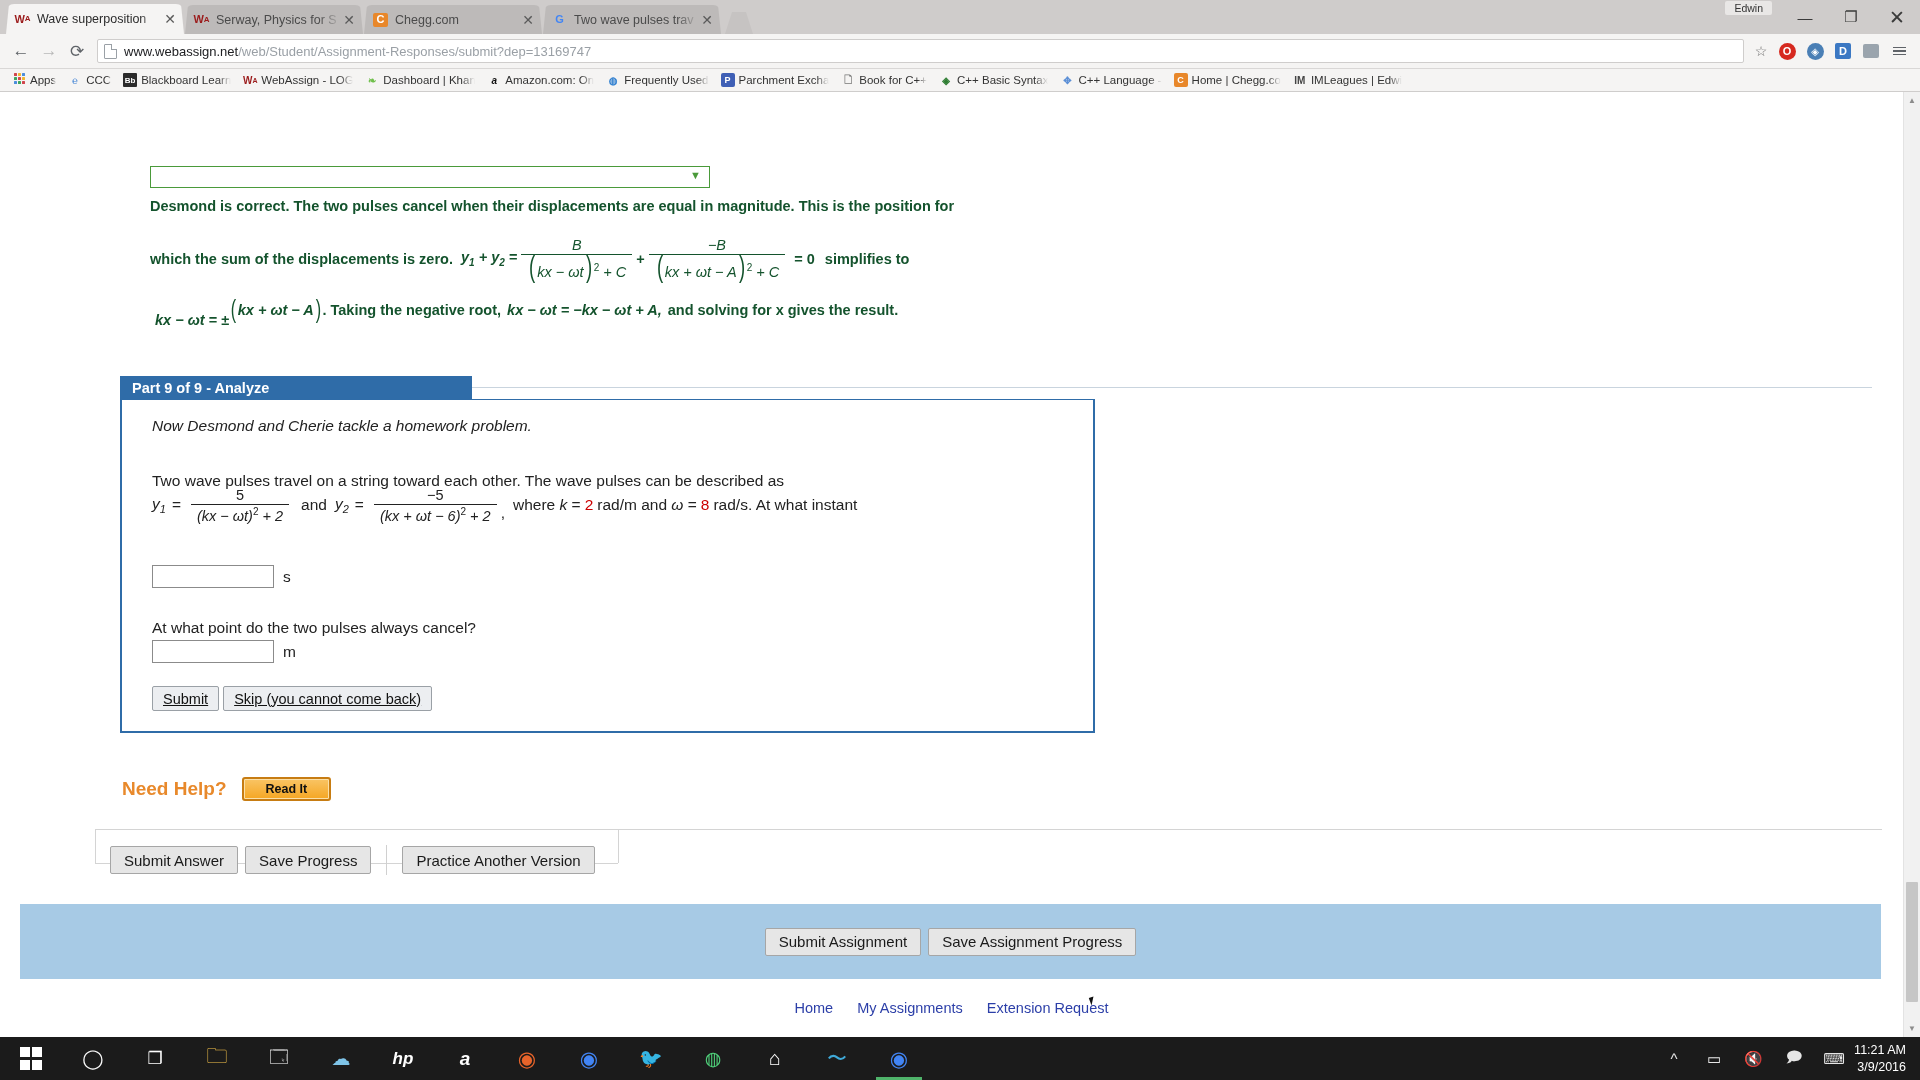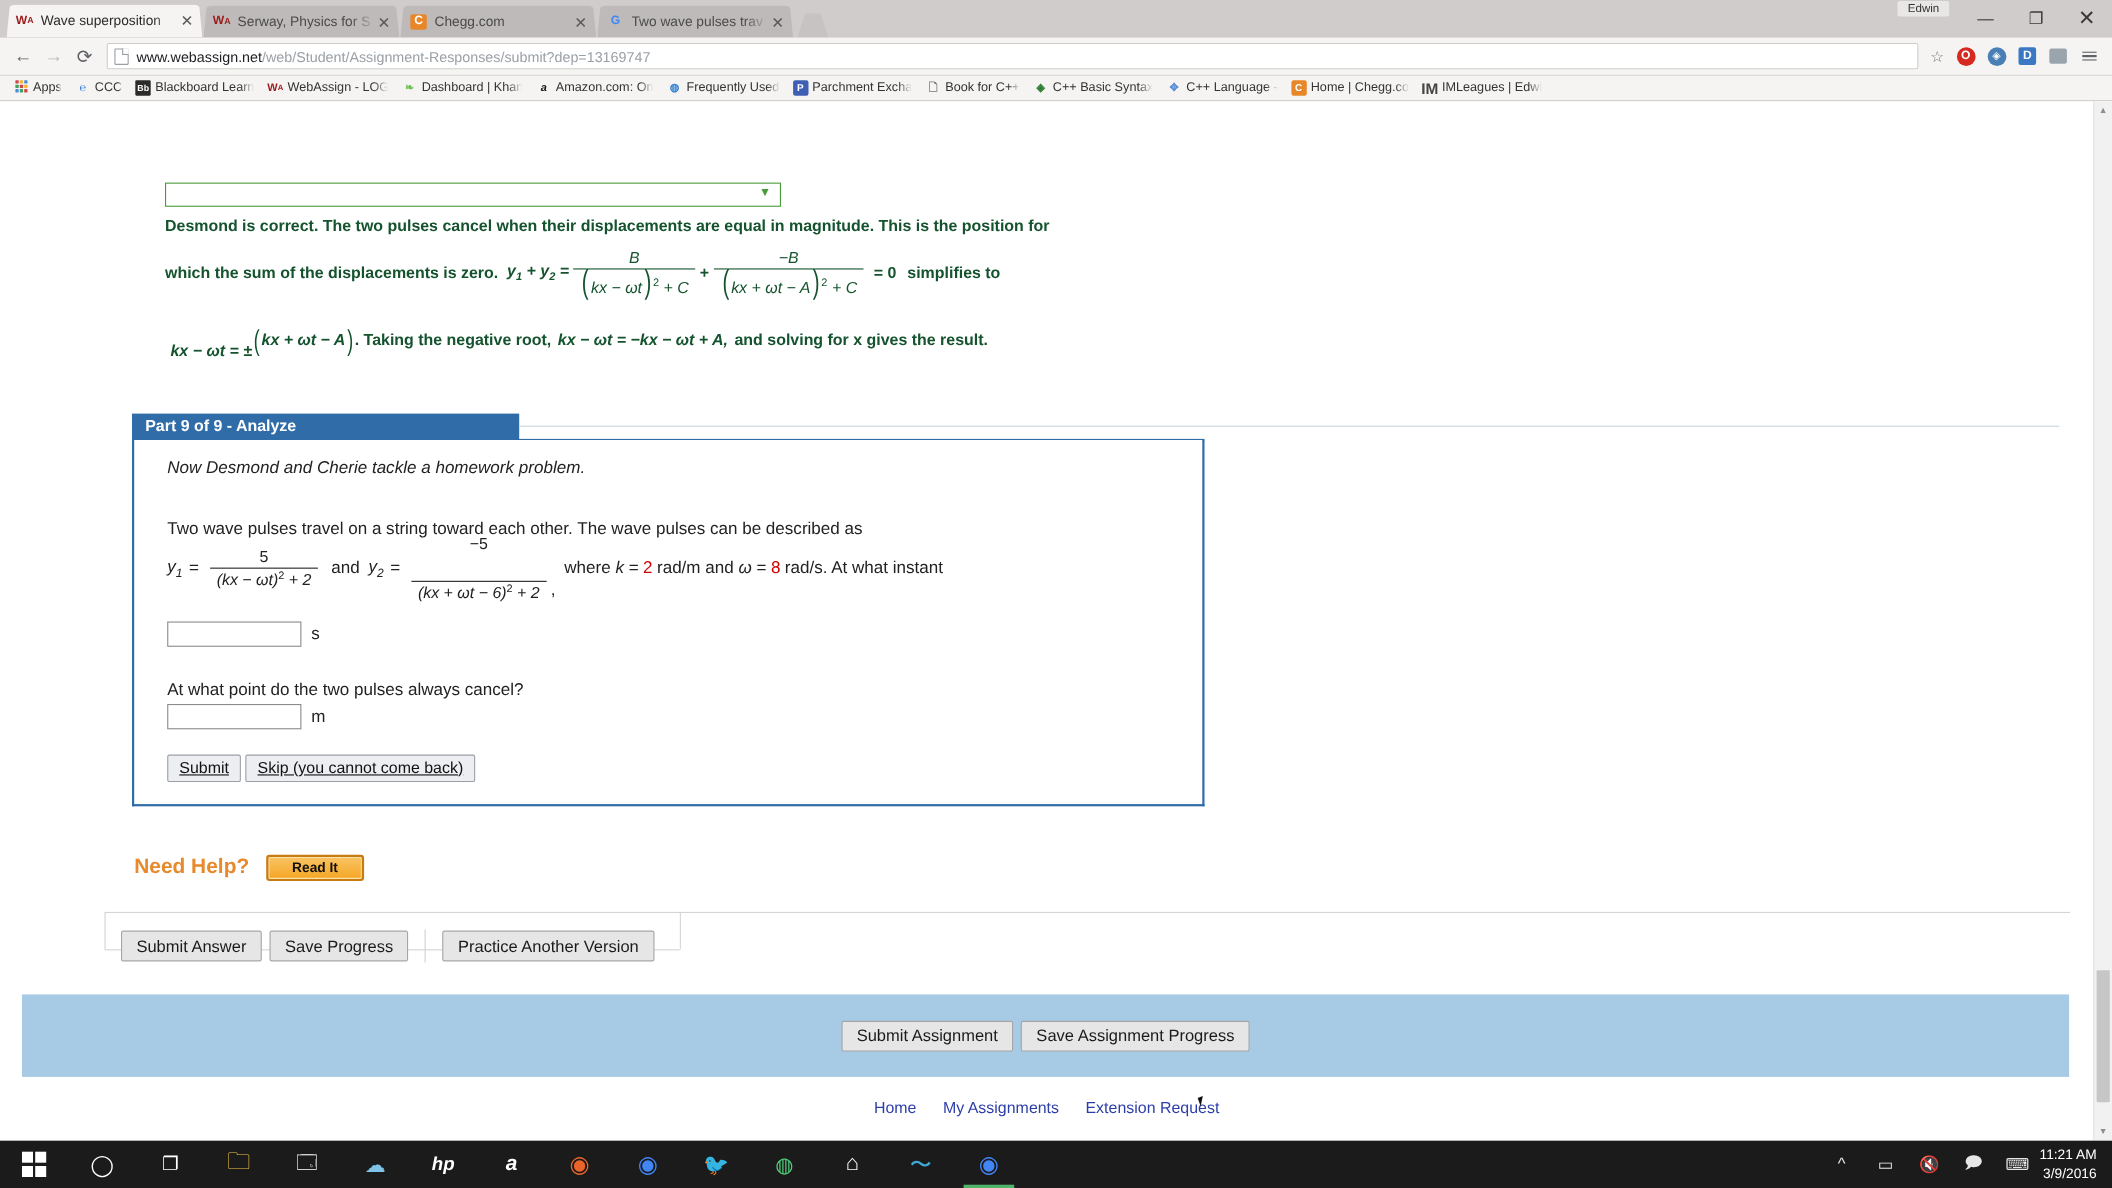--- a/index.html
+++ b/index.html
@@ -113,21 +113,21 @@
 
   
   .fb-select {
     position:absolute; left:150px; top:74px; width:560px; height:22px;
     border:1px solid #4a9a3a; background:#fff;
   }
   .fb-select .car { position:absolute; right:8px; top:2px; color:#4a9a3a; font-size:11px; }
 
   .green { color:#14532d; font-weight:bold; font-family:"Liberation Sans", sans-serif; }
   .fb1 { position:absolute; left:150px; top:106px; font-size:14.5px; white-space:nowrap; }
-  .fb2 { position:absolute; left:150px; top:135px; font-size:14.5px; display:flex; align-items:center; gap:0; white-space:nowrap;}
+  .fb2 { position:absolute; left:150px; top:145px; font-size:14.5px; display:flex; align-items:center; gap:0; white-space:nowrap;}
   .fb3 { position:absolute; left:155px; top:200px; font-size:14.5px; white-space:nowrap; display:flex; align-items:center;}
 
   .mfrac { display:inline-flex; flex-direction:column; align-items:center; vertical-align:middle;
      margin:0 4px; font-weight:normal; font-style:italic; }
   .mfrac .num { padding:0 6px 1px; font-size:14.5px; }
   .mfrac .den { padding:1px 6px 0; font-size:14.5px; border-top:1.6px solid currentColor; }
   .paren { display:inline-block; font-size:30px; font-weight:normal; line-height:0.75;
      transform:scaleX(0.62); font-style:normal; }
   .sup { font-size:10px; vertical-align:super; font-style:normal;}
 
@@ -333,21 +333,21 @@
     </div>
     <div class="bm">
       <span class="bmi" style="color:#5b8fd6;">✥</span>
       <span class="bml">C++ Language -</span>
     </div>
     <div class="bm">
       <span class="bmi" style="background:#e8872a;color:#fff;border-radius:2px;font-size:9px;">C</span>
       <span class="bml">Home | Chegg.co</span>
     </div>
     <div class="bm">
-      <span class="bmi" style="color:#444;font-size:14px;">IM</span>
+      <span class="bmi" style="color:#444;font-size:10px;">IM</span>
       <span class="bml">IMLeagues | Edwi</span>
     </div>
   </div>
 
   <div class="viewport">
     <div class="page">
 
       <div class="fb-select">
         <span class="car">▼</span>
       </div>
@@ -401,21 +401,21 @@
         <span style="margin:0 6px;">=</span>
         <span class="mfrac" style="font-style:normal;">
           <span class="num">5</span>
           <span class="den" style="font-style:italic;">(kx − ωt)<span class="sup">2</span> + 2</span>
         </span>
         <span style="margin:0 8px;">and</span>
         <span class="it"><i>y</i><span style="font-size:11px;vertical-align:sub;">2</span></span>
         <span style="margin:0 6px;">=</span>
         <span class="mfrac" style="font-style:normal;">
           <span class="num">−5</span>
-          <span class="den" style="font-style:italic;margin-top:24px;">(kx + ωt − 6)<span class="sup">2</span> + 2</span>
+          <span class="den" style="font-style:italic;">(kx + ωt − 6)<span class="sup">2</span> + 2</span>
         </span>
         <span style="align-self:flex-end;margin-bottom:2px;">,</span>
         <span style="margin-left:8px;">where <i>k</i> = </span>
         <span class="num-red" style="margin:0 4px;">2</span>
         <span>rad/m and <i>ω</i> = </span>
         <span class="num-red" style="margin:0 4px;">8</span>
         <span>rad/s. At what instant</span>
       </div>
 
 

